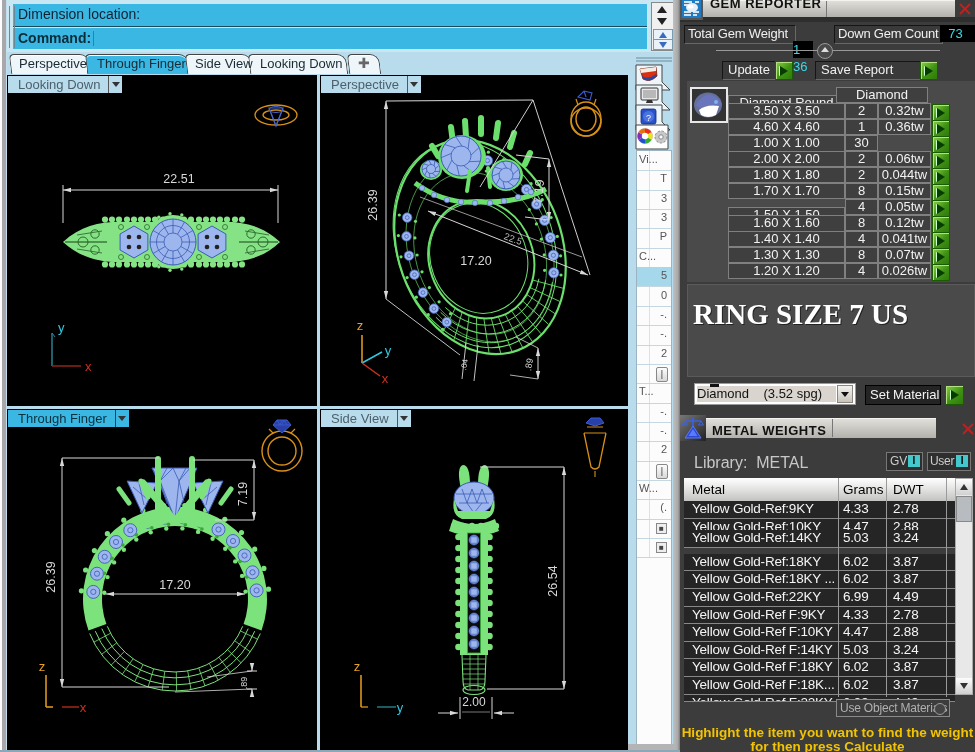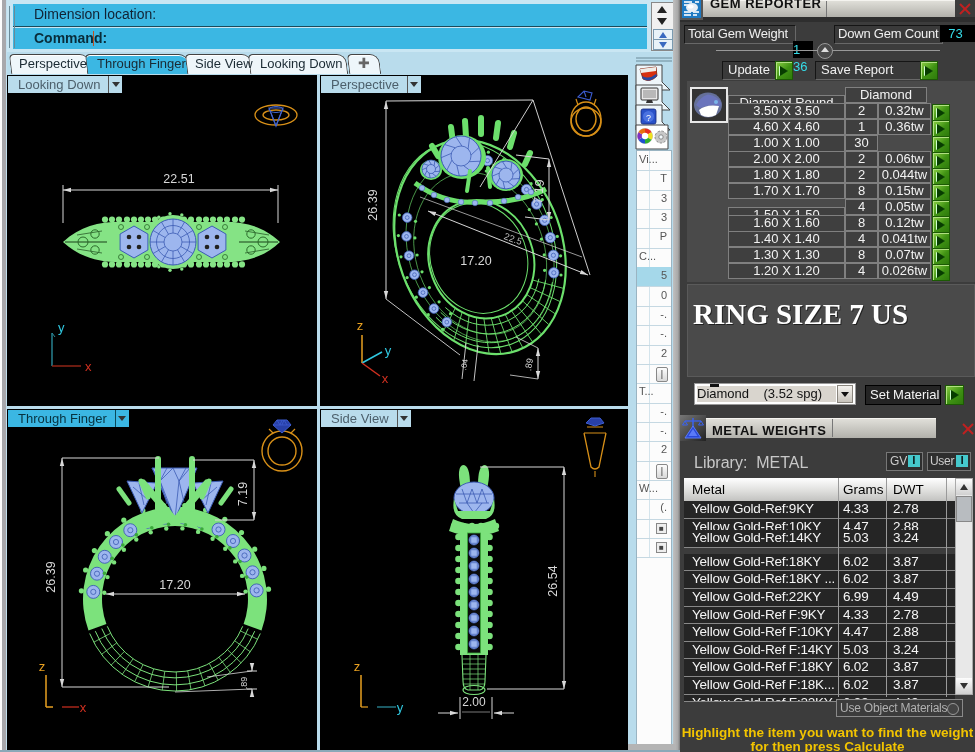--- a/index.html
+++ b/index.html
@@ -2,21 +2,21 @@
 <html><head>
 <meta charset="utf-8">
 <style>
 html,body{margin:0;padding:0;}
 body{width:975px;height:752px;overflow:hidden;font-family:"Liberation Sans",sans-serif;}
 #root{position:absolute;top:0;left:0;width:975px;height:752px;background:#b9dcec;overflow:hidden;}
 .abs{position:absolute;}
 
 #cmdbg{left:0;top:0;width:680px;height:52px;background:#c9e6f3;}
 #lgutter{left:0;top:0;width:7px;height:752px;background:linear-gradient(90deg,#fdfdfd 0 2px,#a8a8ac 2px 6px,#c2dfee 6px);}
-.cyanbar{left:13px;width:634px;background:#3bb7e3;color:#10303c;font-size:14px;line-height:21px;padding-left:21px;box-sizing:border-box;}
+.cyanbar{left:13px;width:634px;background:#3bb7e3;color:#10303c;font-size:14px;line-height:21px;padding-left:5px;box-sizing:border-box;}
 #bar1{top:4px;height:23px;border-bottom:1px solid #1a4a5a;color:#123;}
 #bar2{top:28px;height:21px;font-weight:bold;color:#092c3a;}
 #grip{left:9px;top:6px;width:4px;height:42px;border-left:1px solid #6a8a98;border-right:1px solid #6a8a98;}
 #cursor1{left:93px;top:31px;width:1px;height:15px;background:#c05020;}
 #scol{left:651px;top:2px;width:22px;height:47px;background:#f0f0f0;border:1px solid #888;}
 
 .tri-u{width:0;height:0;border-left:5px solid transparent;border-right:5px solid transparent;border-bottom:7px solid #222;}
 .tri-d{width:0;height:0;border-left:5px solid transparent;border-right:5px solid transparent;border-top:7px solid #222;}
 .btnbox{background:#e8f2f8;border:1px solid #7a9ab0;display:flex;align-items:center;justify-content:center;}
 .tri-ub{width:0;height:0;border-left:4px solid transparent;border-right:4px solid transparent;border-bottom:6px solid #3a6ac0;}
@@ -866,21 +866,21 @@
     <div class="abs" style="left:10px;top:87px;width:38px;height:36px;background:#333;border:2px solid #e8e8e8;box-sizing:border-box;">
       <svg width="34" height="32" viewBox="0 0 34 32">
         <ellipse cx="16" cy="16" rx="14" ry="12.5" fill="#657099"></ellipse>
         <path d="M4 16 Q8 8 16 5.5 Q26 7 29 14 L28 18 Q20 14 8 19 Z" fill="#6a74bc"></path>
         <path d="M7 21 Q14 15 27 17 L24 26 Q16 30 9 26 Z" fill="#ffffff"></path>
         <circle cx="24" cy="13" r="2" fill="#7ab4e8"></circle>
       </svg>
     </div>
     <div id="gtbl" class="abs" style="left:48px;top:87px;">
       <div class="abs gcell" style="left:0px;top:8px;width:117px;height:16px;">Diamond Round</div>
-      <div class="abs gcell" style="left:117px;top:0px;width:82px;height:16px;">Diamond</div>
+      <div class="abs gcell" style="left:108px;top:0px;width:92px;height:16px;">Diamond</div>
       <div class="abs gcell" style="left:0px;top:16px;width:117px;height:16px;">3.50 X 3.50</div>
       <div class="abs gcell" style="left:117px;top:16px;width:33px;height:16px;">2</div>
       <div class="abs gcell" style="left:150px;top:16px;width:53px;height:16px;">0.32tw</div>
       <div class="abs greenbtn" style="left:204px;top:17px;width:16px;height:15px;">
           <div class="gtri"></div>
         </div>
       <div class="abs gcell" style="left:0px;top:32px;width:117px;height:16px;">4.60 X 4.60</div>
       <div class="abs gcell" style="left:117px;top:32px;width:33px;height:16px;">1</div>
       <div class="abs gcell" style="left:150px;top:32px;width:53px;height:16px;">0.36tw</div>
       <div class="abs greenbtn" style="left:204px;top:33px;width:16px;height:15px;">
@@ -1050,17 +1050,17 @@
       <div class="abs" style="left:271px;top:0;width:18px;height:217px;background:#e8e8e8;border:1px solid #aaa;box-sizing:border-box;"></div>
       <div class="abs" style="left:272px;top:1px;width:16px;height:16px;background:linear-gradient(180deg,#fdfdfd,#d0d0d0);display:flex;align-items:center;justify-content:center;">
           <span style="width:0;height:0;border-left:4px solid transparent;border-right:4px solid transparent;border-bottom:6px solid #333;"></span>
         </div>
       <div class="abs" style="left:272px;top:200px;width:16px;height:16px;background:linear-gradient(180deg,#fdfdfd,#d0d0d0);display:flex;align-items:center;justify-content:center;">
           <span style="width:0;height:0;border-left:4px solid transparent;border-right:4px solid transparent;border-top:6px solid #333;"></span>
         </div>
       <div class="abs" style="left:272px;top:18px;width:16px;height:26px;background:#b8bcc0;border:1px solid #888;box-sizing:border-box;"></div>
     </div>
 
-    <div class="abs" style="left:156px;top:699px;width:127px;height:18px;background:#3c3c3c;border:1px solid #8a8a8a;box-sizing:border-box;color:#b0b0b0;font-size:12px;line-height:16px;padding-left:3px;letter-spacing:-0.2px;">Use Object Materials<span style="position:absolute;right:3px;top:3px;width:10px;height:10px;border:1px solid #999;border-radius:50%;background:#444;"></span></div>
+    <div class="abs" style="left:156px;top:699px;width:114px;height:18px;background:#3c3c3c;border:1px solid #8a8a8a;box-sizing:border-box;color:#b0b0b0;font-size:12px;line-height:16px;padding-left:3px;letter-spacing:-0.2px;">Use Object Materials<span style="position:absolute;right:3px;top:3px;width:10px;height:10px;border:1px solid #999;border-radius:50%;background:#444;"></span></div>
 
     <div class="abs" style="left:0;top:726px;width:295px;text-align:center;color:#f2c400;font-weight:bold;font-size:13.5px;line-height:14px;">Highlight the item you want to find the weight<br>for then press Calculate</div>
   </div>
 </div>
 
 </body></html>

